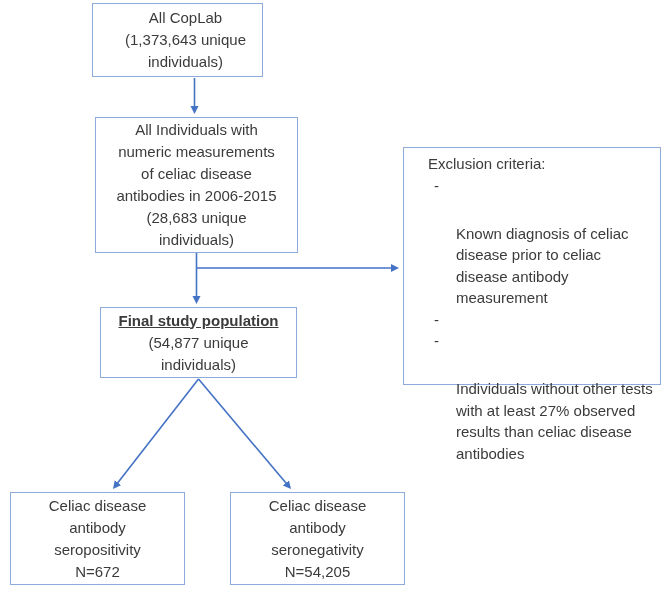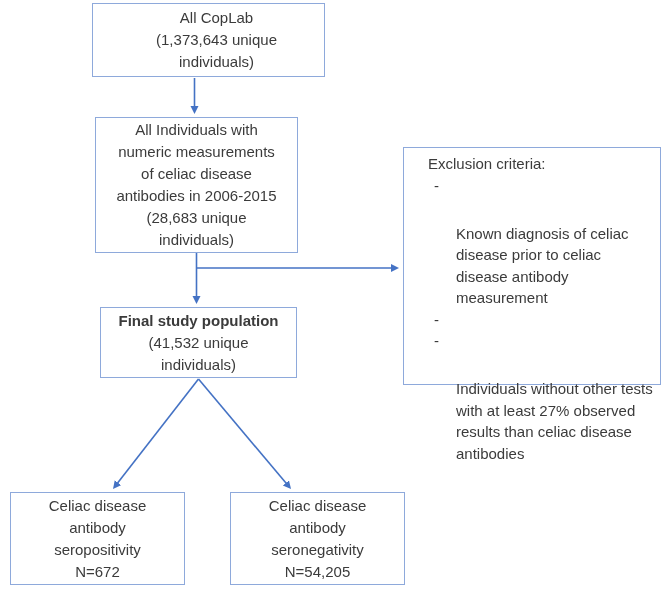--- a/index.html
+++ b/index.html
@@ -36,24 +36,24 @@
     color: var(--text);
     font-size: 15px;
     line-height: 22px;
     display: flex;
     flex-direction: column;
     justify-content: center;
     align-items: center;
     text-align: center;
   }
   .box .line { width: 100%; }
-  .box-top      { left: 92px;  top: 3px;   width: 233px; height: 74px; padding-left: 16px; }
+  .box-top      { left: 92px;  top: 3px;   width: 171px; height: 74px; padding-left: 16px; }
   .box-measure  { left: 95px;  top: 117px; width: 203px; height: 136px; }
   .box-final    { left: 100px; top: 307px; width: 197px; height: 71px; }
-  .box-final .title { font-weight: bold; }
+  .box-final .title { font-weight: bold; text-decoration: underline; }
   .box-seropos  { left: 10px;  top: 492px; width: 175px; height: 93px; }
   .box-seroneg  { left: 230px; top: 492px; width: 175px; height: 93px; }
   .box-exclusion {
     left: 403px; top: 147px; width: 258px; height: 238px;
     justify-content: flex-start;
     align-items: stretch;
     text-align: left;
     line-height: 21.5px;
     padding: 5px 4px 0 24px;
   }
@@ -108,21 +108,21 @@
       <span class="bullet">-</span>
     </div>
     <div class="exc-item">
       <span class="bullet">-</span>
       <span class="item-text">Individuals without other tests with at least 27% observed results than celiac disease antibodies</span>
     </div>
   </div>
 
   <div class="box box-final">
     <div class="line title">Final study population</div>
-    <div class="line">(41,532 unique</div>
+    <div class="line">(54,877 unique</div>
     <div class="line">individuals)</div>
   </div>
 
   <div class="box box-seropos">
     <div class="line">Celiac disease</div>
     <div class="line">antibody</div>
     <div class="line">seropositivity</div>
     <div class="line">N=672</div>
   </div>
 

